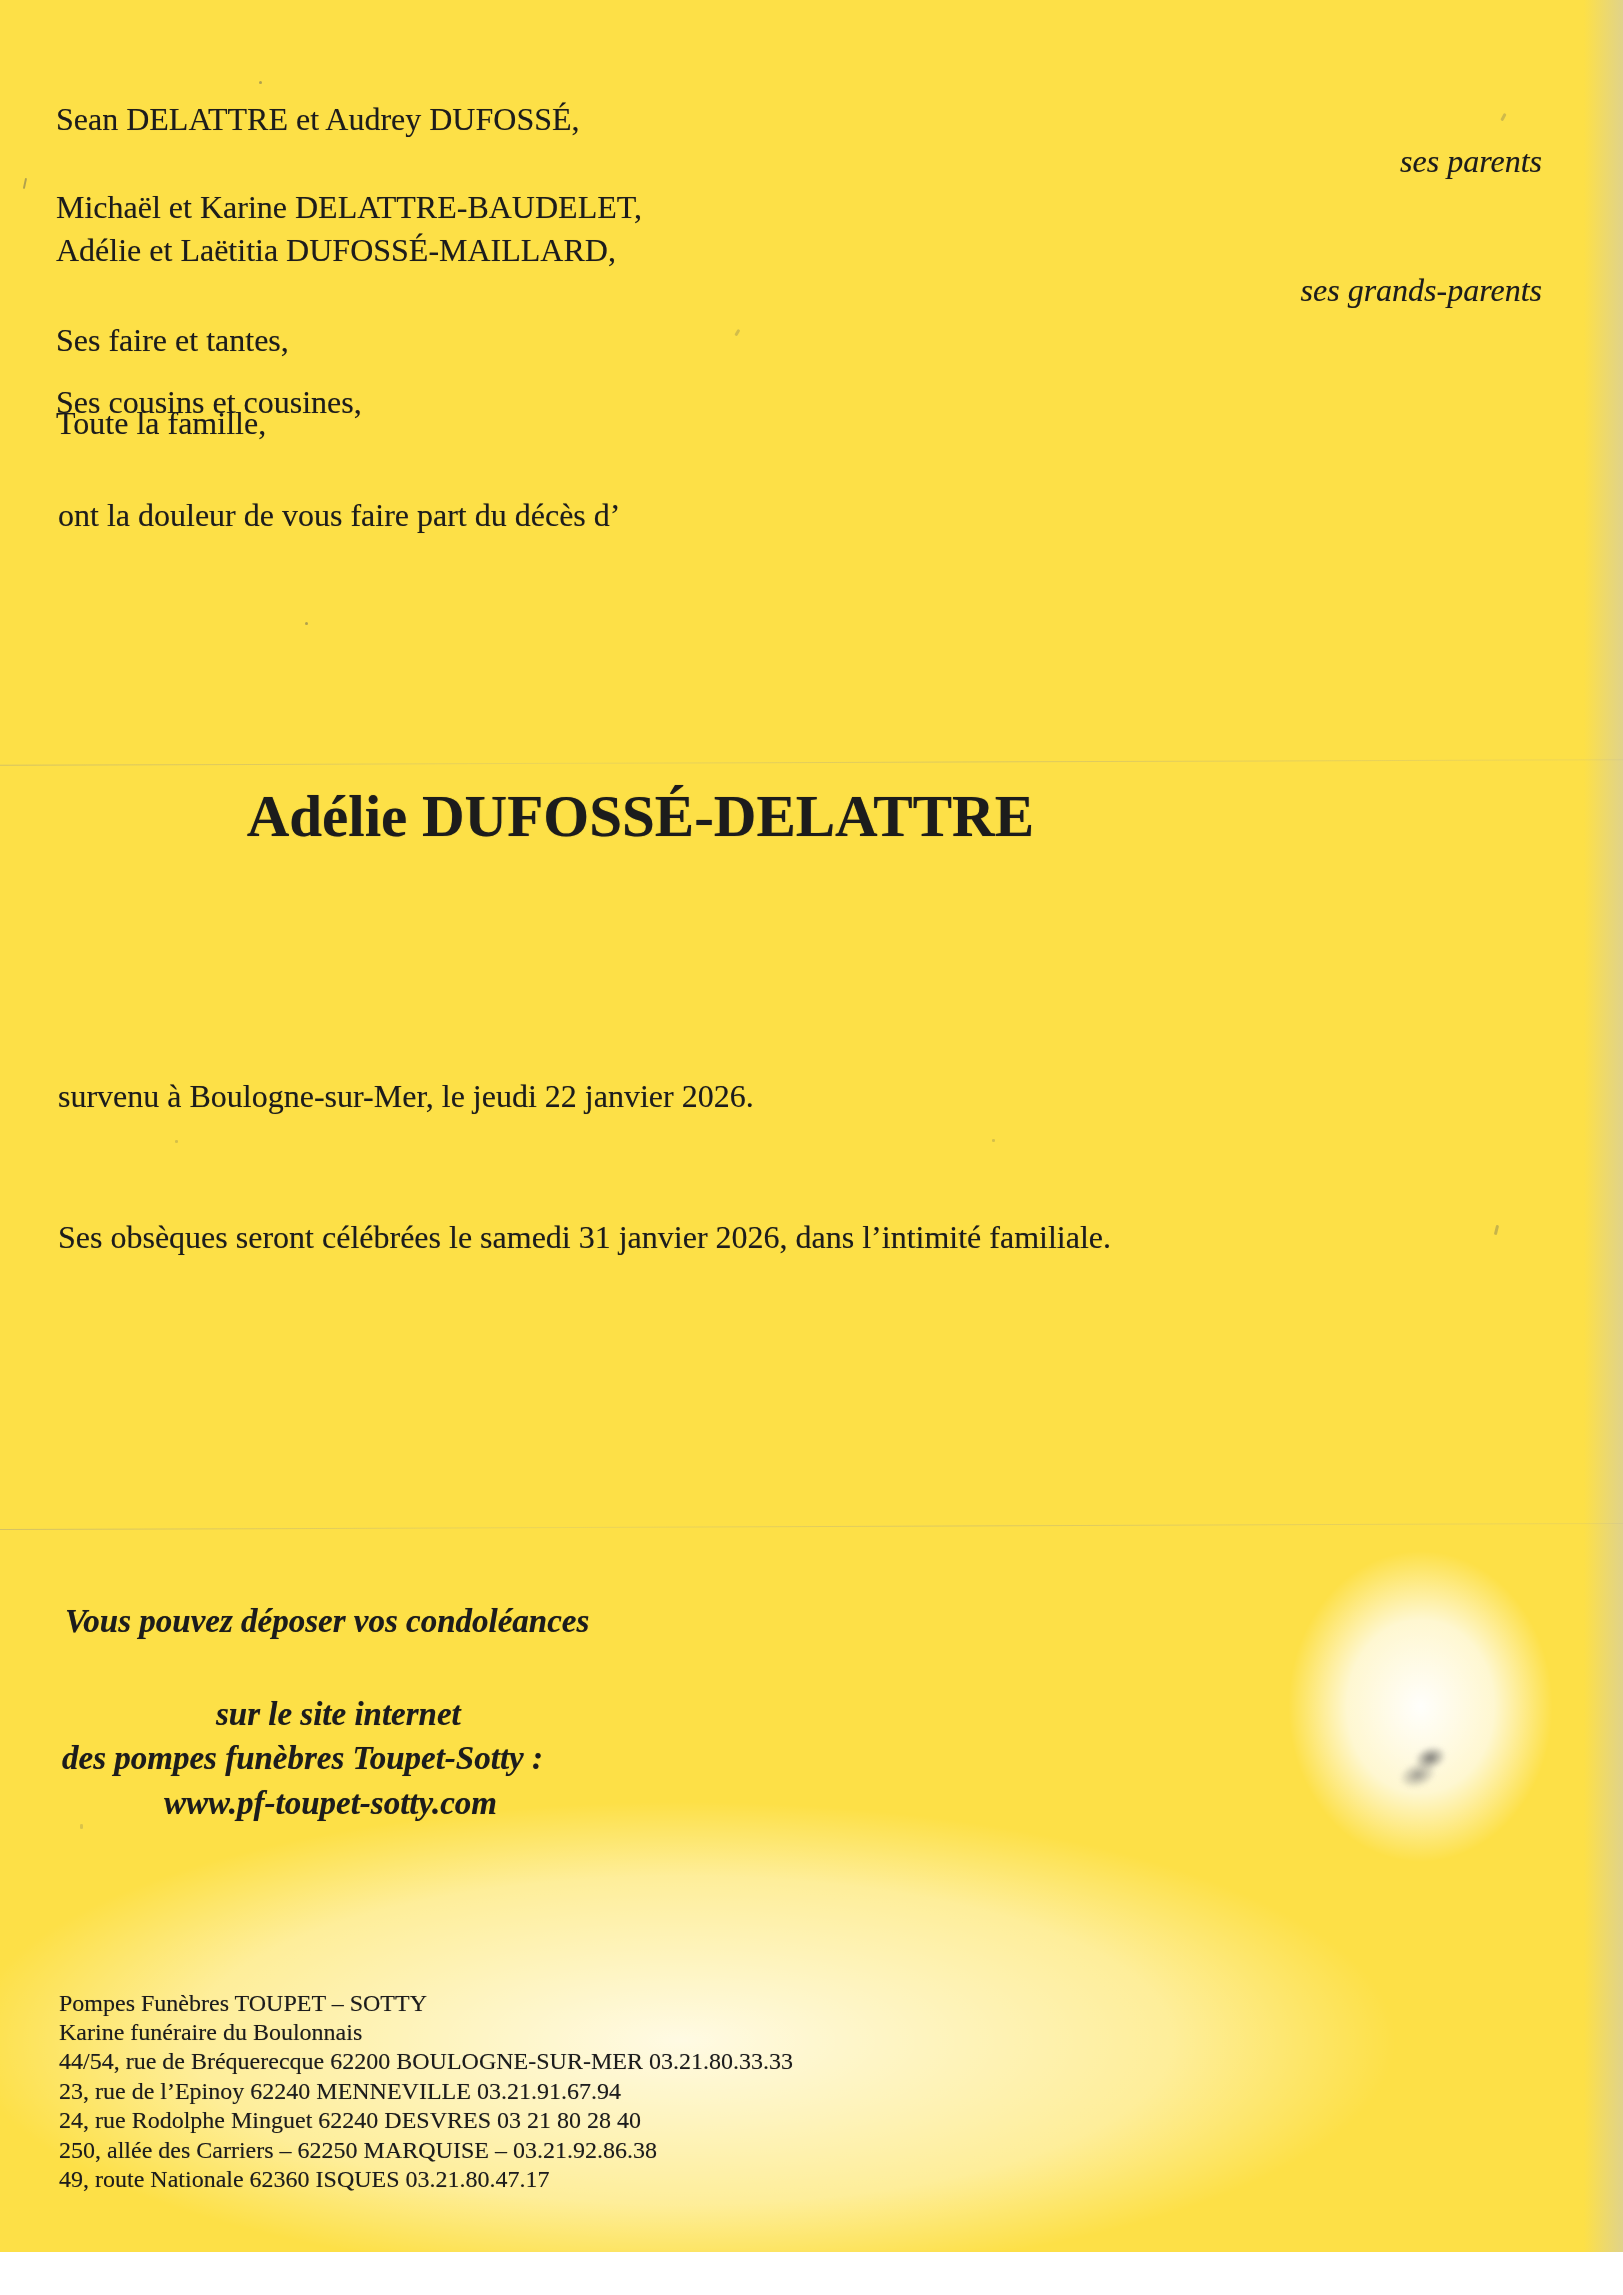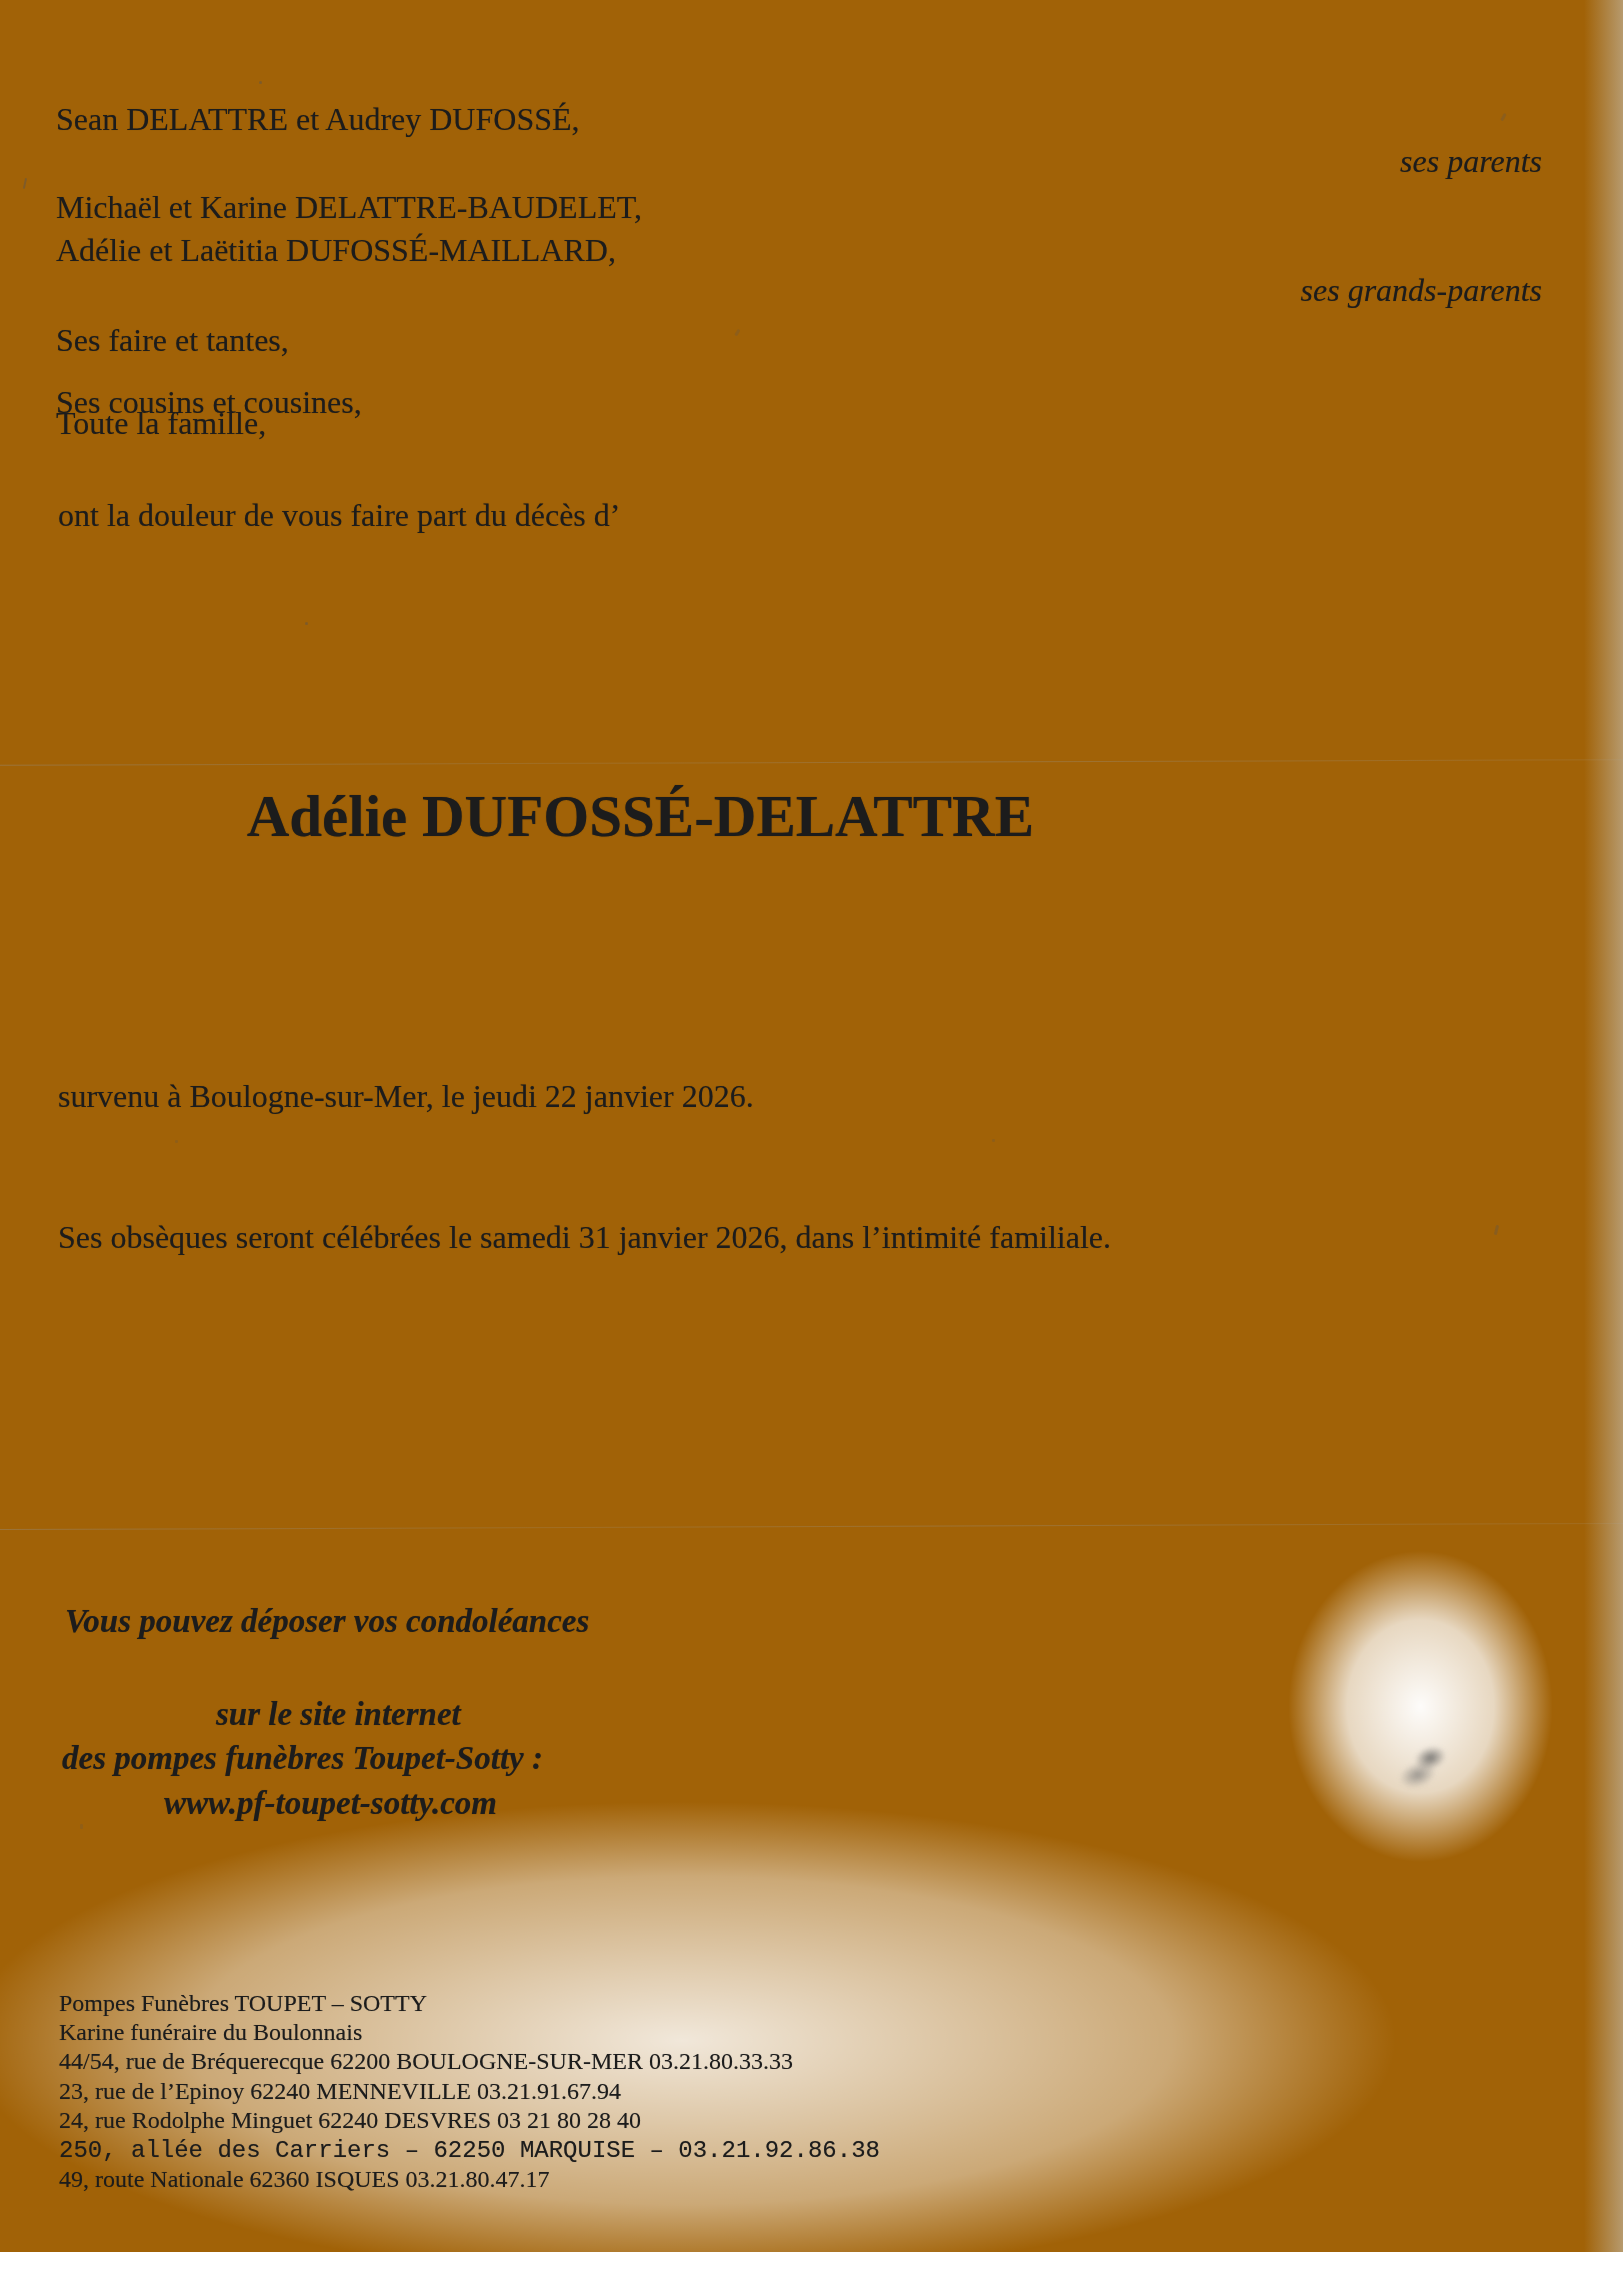--- a/index.html
+++ b/index.html
@@ -4,21 +4,21 @@
 <style>
   html, body {
     margin: 0;
     padding: 0;
     background: #ffffff;
   }
   .page {
     position: relative;
     width: 1623px;
     height: 2295px;
-    background: #a16207;
+    background: #fde047;
     overflow: hidden;
     font-family: "Liberation Serif", "DejaVu Serif", serif;
     color: #1c1c1c;
   }
   
   .glow-candle {
     position: absolute;
     left: 1237px; top: 1525px;
     width: 367px; height: 432px;
     background: radial-gradient(ellipse 50% 50% at 50% 42%,
@@ -177,17 +177,17 @@
   <div class="condolence" style="left:65px; top:1600px;">Vous pouvez déposer vos condoléances</div>
   <div class="condolence" style="left:216px; top:1693px;">sur le site internet</div>
   <div class="condolence" style="left:62px; top:1737px;">des pompes funèbres Toupet-Sotty :</div>
   <div class="condolence" style="left:164px; top:1782px;">www.pf-toupet-sotty.com</div>
 
   <div class="footer-line" style="top:1989px;">Pompes Funèbres TOUPET – SOTTY</div>
   <div class="footer-line" style="top:2018px;">Karine funéraire du Boulonnais</div>
   <div class="footer-line" style="top:2047px;">44/54, rue de Bréquerecque 62200 BOULOGNE-SUR-MER 03.21.80.33.33</div>
   <div class="footer-line" style="top:2077px;">23, rue de l’Epinoy 62240 MENNEVILLE 03.21.91.67.94</div>
   <div class="footer-line" style="top:2106px;">24, rue Rodolphe Minguet 62240 DESVRES 03 21 80 28 40</div>
-  <div class="footer-line" style="top:2136px;font-family:Liberation Mono, monospace;">250, allée des Carriers – 62250 MARQUISE – 03.21.92.86.38</div>
+  <div class="footer-line" style="top:2136px;">250, allée des Carriers – 62250 MARQUISE – 03.21.92.86.38</div>
   <div class="footer-line" style="top:2165px;">49, route Nationale 62360 ISQUES 03.21.80.47.17</div>
 
 </div>
 
 
 </body></html>

